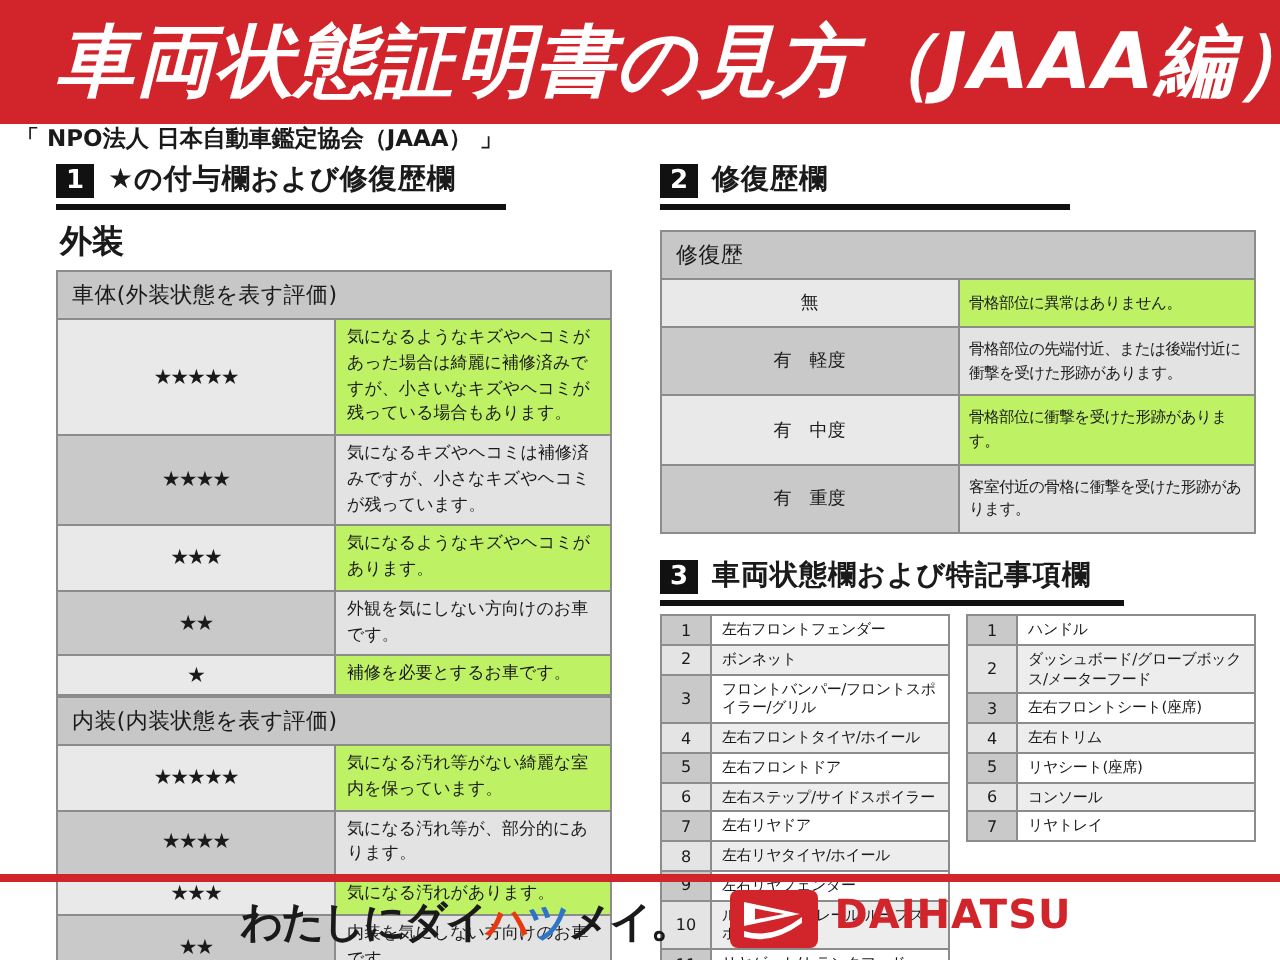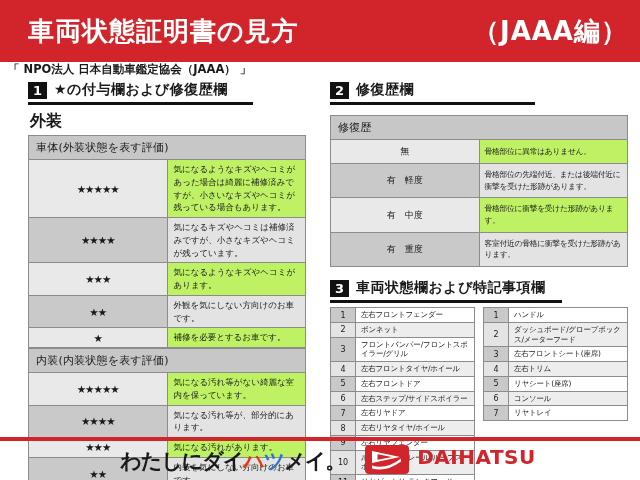--- a/index.html
+++ b/index.html
@@ -5,21 +5,21 @@
   html,body{margin:0;padding:0;}
   body{
     width:640px;height:480px;background:#ffffff;position:relative;overflow:hidden;
     font-family:"DejaVu Sans","Liberation Sans",sans-serif;color:#1a1a1a;
   }
   
   .header-bar{
     height:62px;background:#d2242b;display:flex;align-items:center;
     justify-content:space-between;padding:0 12px 0 28px;box-sizing:border-box;
   }
-  .header-bar .title{color:#fff;font-weight:bold;font-size:26px;letter-spacing:1px;white-space:nowrap;}
+  .header-bar .title{color:#fff;font-weight:bold;font-size:39px;letter-spacing:1px;white-space:nowrap;font-style:italic;}
   .source-line{font-size:11.5px;font-weight:bold;padding:0 0 1px 8px;}
 
   
   .main{display:flex;padding:3px 12px 0 28px;gap:24px;box-sizing:border-box;}
   .col-left{width:278px;flex:none;}
   .col-right{width:298px;flex:none;}
 
   
   .sec-head{display:flex;align-items:center;gap:7px;border-bottom:3px solid #111;
             padding-bottom:3px;margin-bottom:4px;box-sizing:border-box;}

